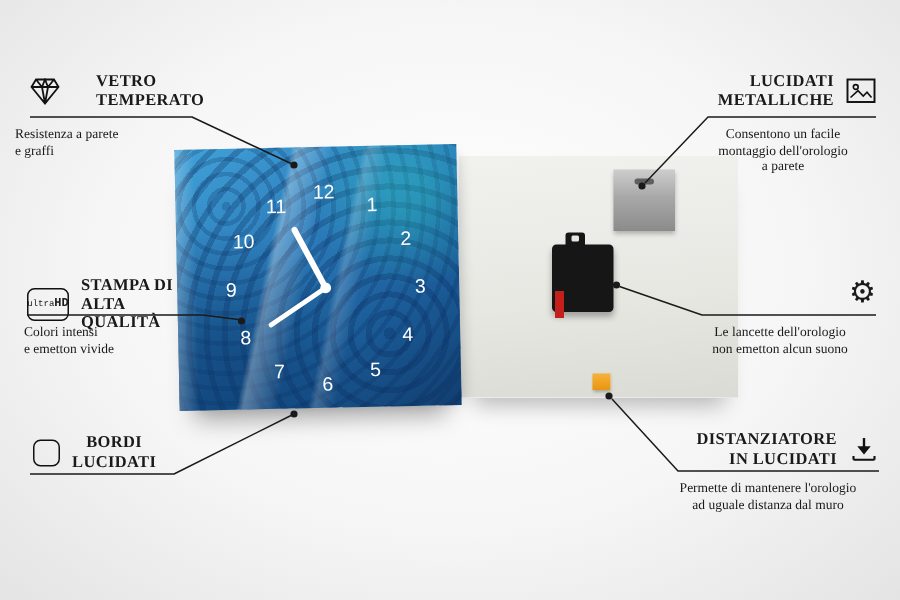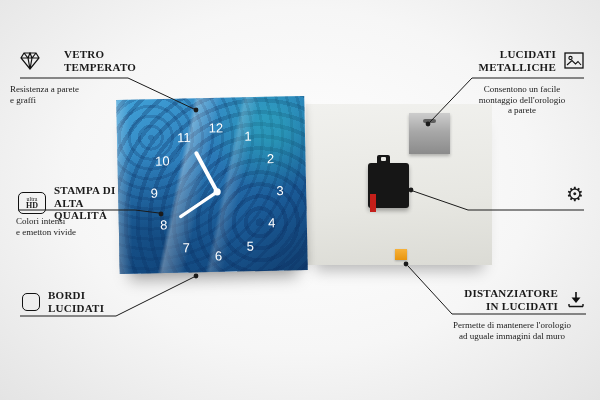--- a/index.html
+++ b/index.html
@@ -13,22 +13,22 @@
   
   .co-head { position:absolute; display:flex; align-items:center; gap:8px; z-index:5; }
   .co-head.right { justify-content:flex-end; }
   .callout-title { font-weight:bold; font-size:11px; line-height:12.5px; letter-spacing:.25px; white-space:pre-line; }
   .co-head.right .callout-title { text-align:right; }
   .callout-desc { position:absolute; font-size:9px; line-height:10.5px; white-space:pre-line; z-index:5; }
   .callout-desc.center { text-align:center; }
   .ico { display:inline-flex; align-items:center; justify-content:center; flex:0 0 auto; }
   .ico.gear { font-size:20px; line-height:20px; font-family:"DejaVu Sans", sans-serif; }
   .ico.sq { width:16px; height:16px; border:1.7px solid #111; border-radius:5px; }
-  .ico.ultrahd { flex-direction:column; width:26px; height:20px; border:1.5px solid #111; border-radius:5px;
-                 font-family:Liberation Serif, serif; font-size:6px; line-height:6px; }
+  .ico.ultrahd { flex-direction:row; width:26px; height:20px; border:1.5px solid #111; border-radius:5px;
+                 font-family:Liberation Mono, monospace; font-size:6px; line-height:6px; }
   .ico.ultrahd .hd { font-size:8px; font-weight:bold; line-height:8px; }
 
   
   .clock-front {
     position:absolute; left:118px; top:98px; width:188px; height:174px; z-index:2;
     transform:rotate(-1.2deg);
     background:
       radial-gradient(circle at 82% 18%, rgba(45,210,195,0.35) 0 6%, rgba(45,210,195,0) 30%),
       radial-gradient(circle at 12% 88%, rgba(10,55,105,0.55) 0 10%, rgba(10,55,105,0) 45%),
       repeating-radial-gradient(circle at 75% 72%, rgba(8,40,90,0.28) 0 4px, rgba(0,0,0,0) 4px 12px),
@@ -138,21 +138,21 @@
     <span class="ico ultrahd">
       <span>ultra</span>
       <span class="hd">HD</span>
     </span>
     <span class="callout-title">STAMPA DI
 ALTA QUALITÀ</span>
   </div>
   <div class="callout-desc" style="left:16px; top:216px; width:120px;">Colori intensi
 e emetton vivide</div>
 
-  <div class="co-head" style="left:22px; top:289px; width:100px;">
+  <div class="co-head" style="left:22px; top:289px; width:100px;text-align:center;">
     <span class="ico sq"></span>
     <span class="callout-title">BORDI
 LUCIDATI</span>
   </div>
 
   <div class="co-head right" style="left:470px; top:48px; width:114px;">
     <span class="callout-title">LUCIDATI
 METALLICHE</span>
     <span class="ico">
       <svg width="20" height="17" viewBox="0 0 20 17">
@@ -162,28 +162,30 @@
         </svg>
     </span>
   </div>
   <div class="callout-desc center" style="left:458px; top:84px; width:128px;">Consentono un facile
 montaggio dell'orologio
 a parete</div>
 
   <div class="co-head right" style="left:466px; top:184px; width:118px;">
     <span class="ico gear">⚙</span>
   </div>
+  <div class="callout-desc center" style="left:452px; top:216px; width:136px;">Le lancette dell'orologio
+non emetton alcun suono</div>
 
   <div class="co-head right" style="left:448px; top:287px; width:138px;">
     <span class="callout-title">DISTANZIATORE
 IN LUCIDATI</span>
     <span class="ico">
       <svg width="20" height="20" viewBox="0 0 20 20">
           <path d="M10 2 V8" stroke="#111" stroke-width="1.6" fill="none"></path>
           <path d="M5.5 7.5 L14.5 7.5 L10 13 Z" fill="#111"></path>
           <path d="M3 16.5 H17 M3 16.5 v-2.5 M17 16.5 v-2.5" stroke="#111" stroke-width="1.4" fill="none"></path>
         </svg>
     </span>
   </div>
   <div class="callout-desc center" style="left:436px; top:320px; width:152px;">Permette di mantenere l'orologio
-ad uguale immagini dal muro</div>
+ad uguale distanza dal muro</div>
 
 </div>
 
 </body></html>

